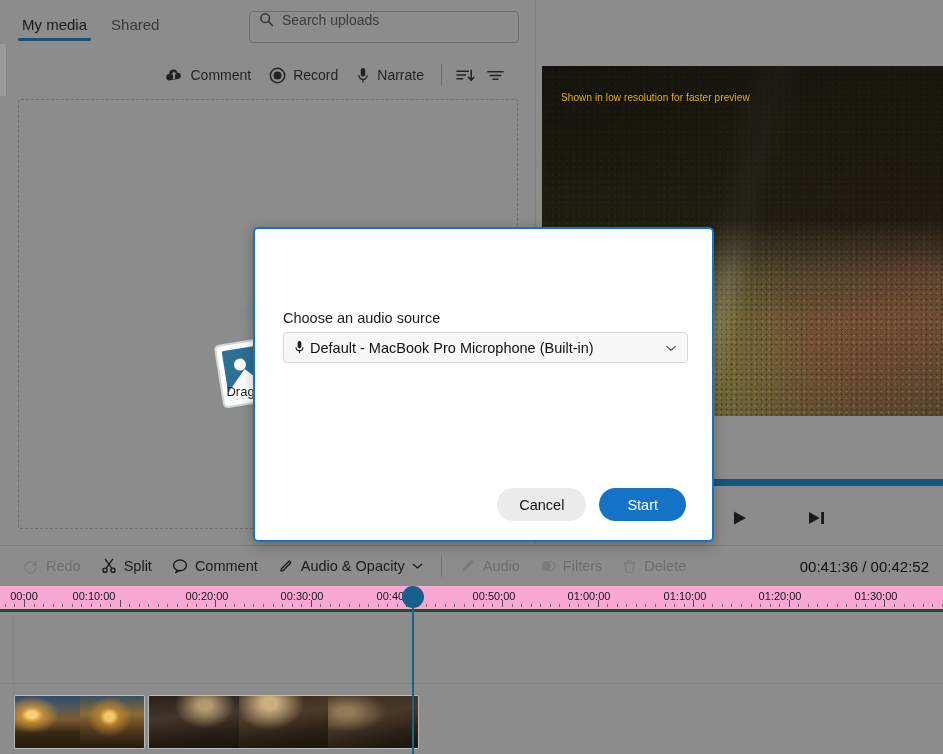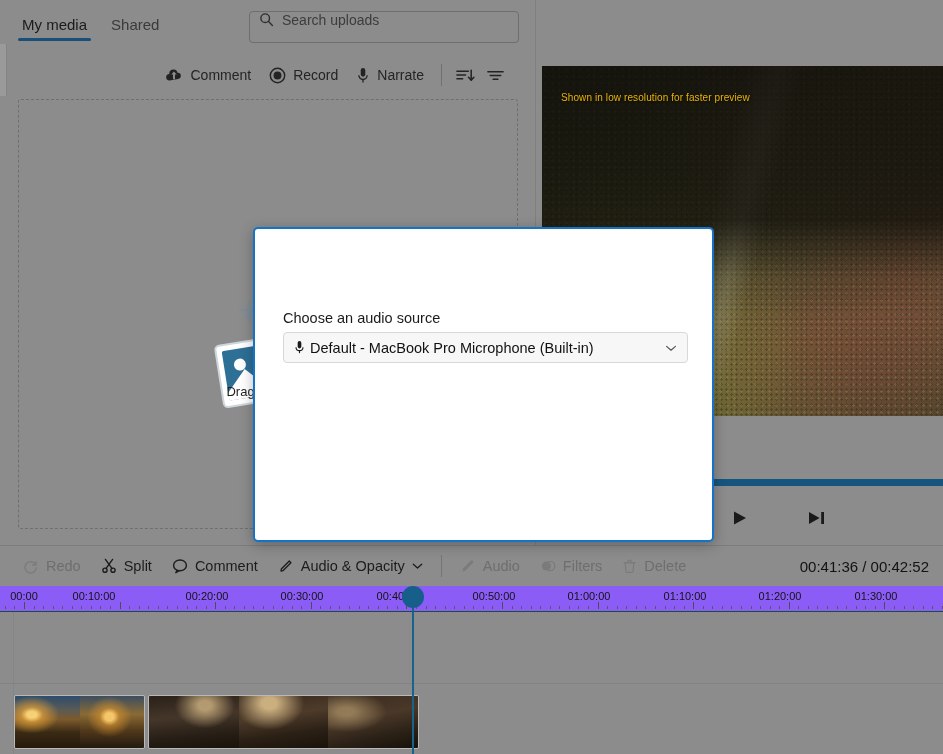--- a/index.html
+++ b/index.html
@@ -240,22 +240,22 @@
     font-size: 15px;
     color: #121212;
     white-space: nowrap;
   }
 
   
   .ruler {
     position: absolute;
     left: 0; top: 586px;
     width: 943px; height: 26px;
-    background: #8b5cf6;
-    border-bottom: 1px solid #14532d;
+    background: #f9a8d4;
+    border-bottom: 3px solid #14532d;
     overflow: hidden;
   }
   .ruler-label {
     position: absolute;
     top: 4px;
     font-size: 11px;
     color: #131313;
     transform: translateX(-50%);
     white-space: nowrap;
   }
@@ -792,15 +792,19 @@
         </svg>
       </span>
       <span class="select-value">Default - MacBook Pro Microphone (Built-in)</span>
       <span>
         <svg width="12" height="8" viewBox="0 0 12 8">
           <path d="M1.6 2.4L6 6.2l4.4-3.8" fill="none" stroke="#555" stroke-width="1.2" stroke-linecap="round" stroke-linejoin="round"></path>
         </svg>
       </span>
     </div>
 
+    <div class="modal-footer">
+      <button class="btn btn-cancel">Cancel</button>
+      <button class="btn btn-primary">Start</button>
+    </div>
   </div>
 
 </div>
 
 </body></html>

